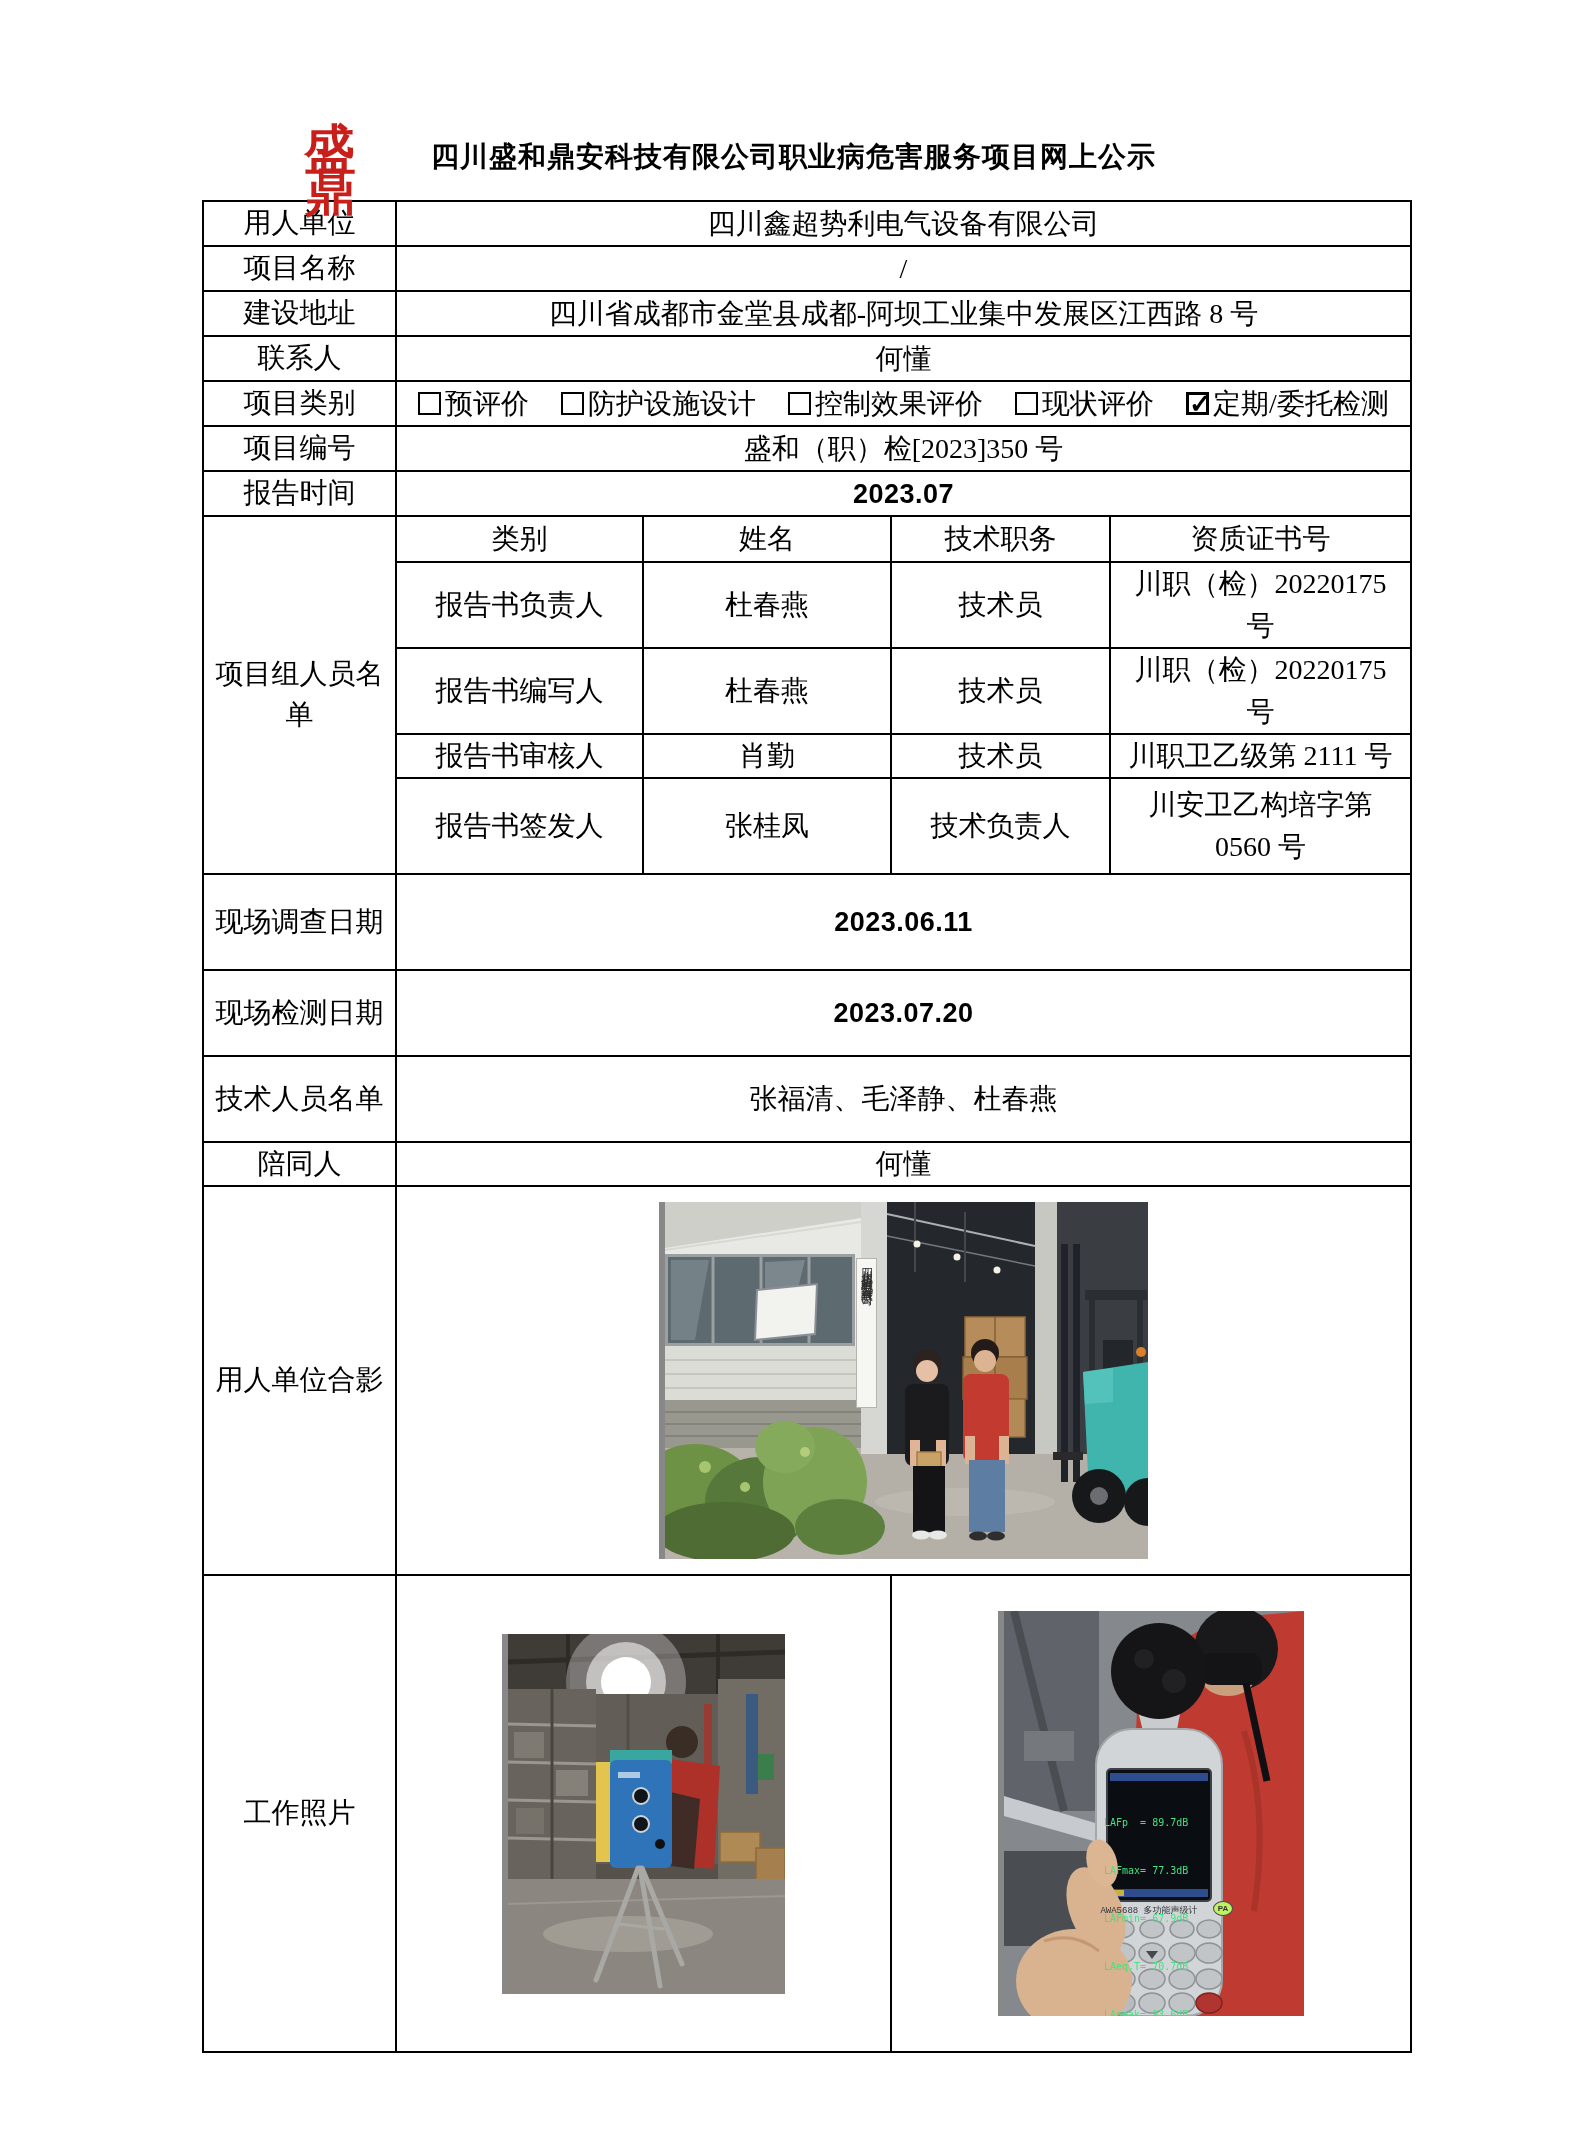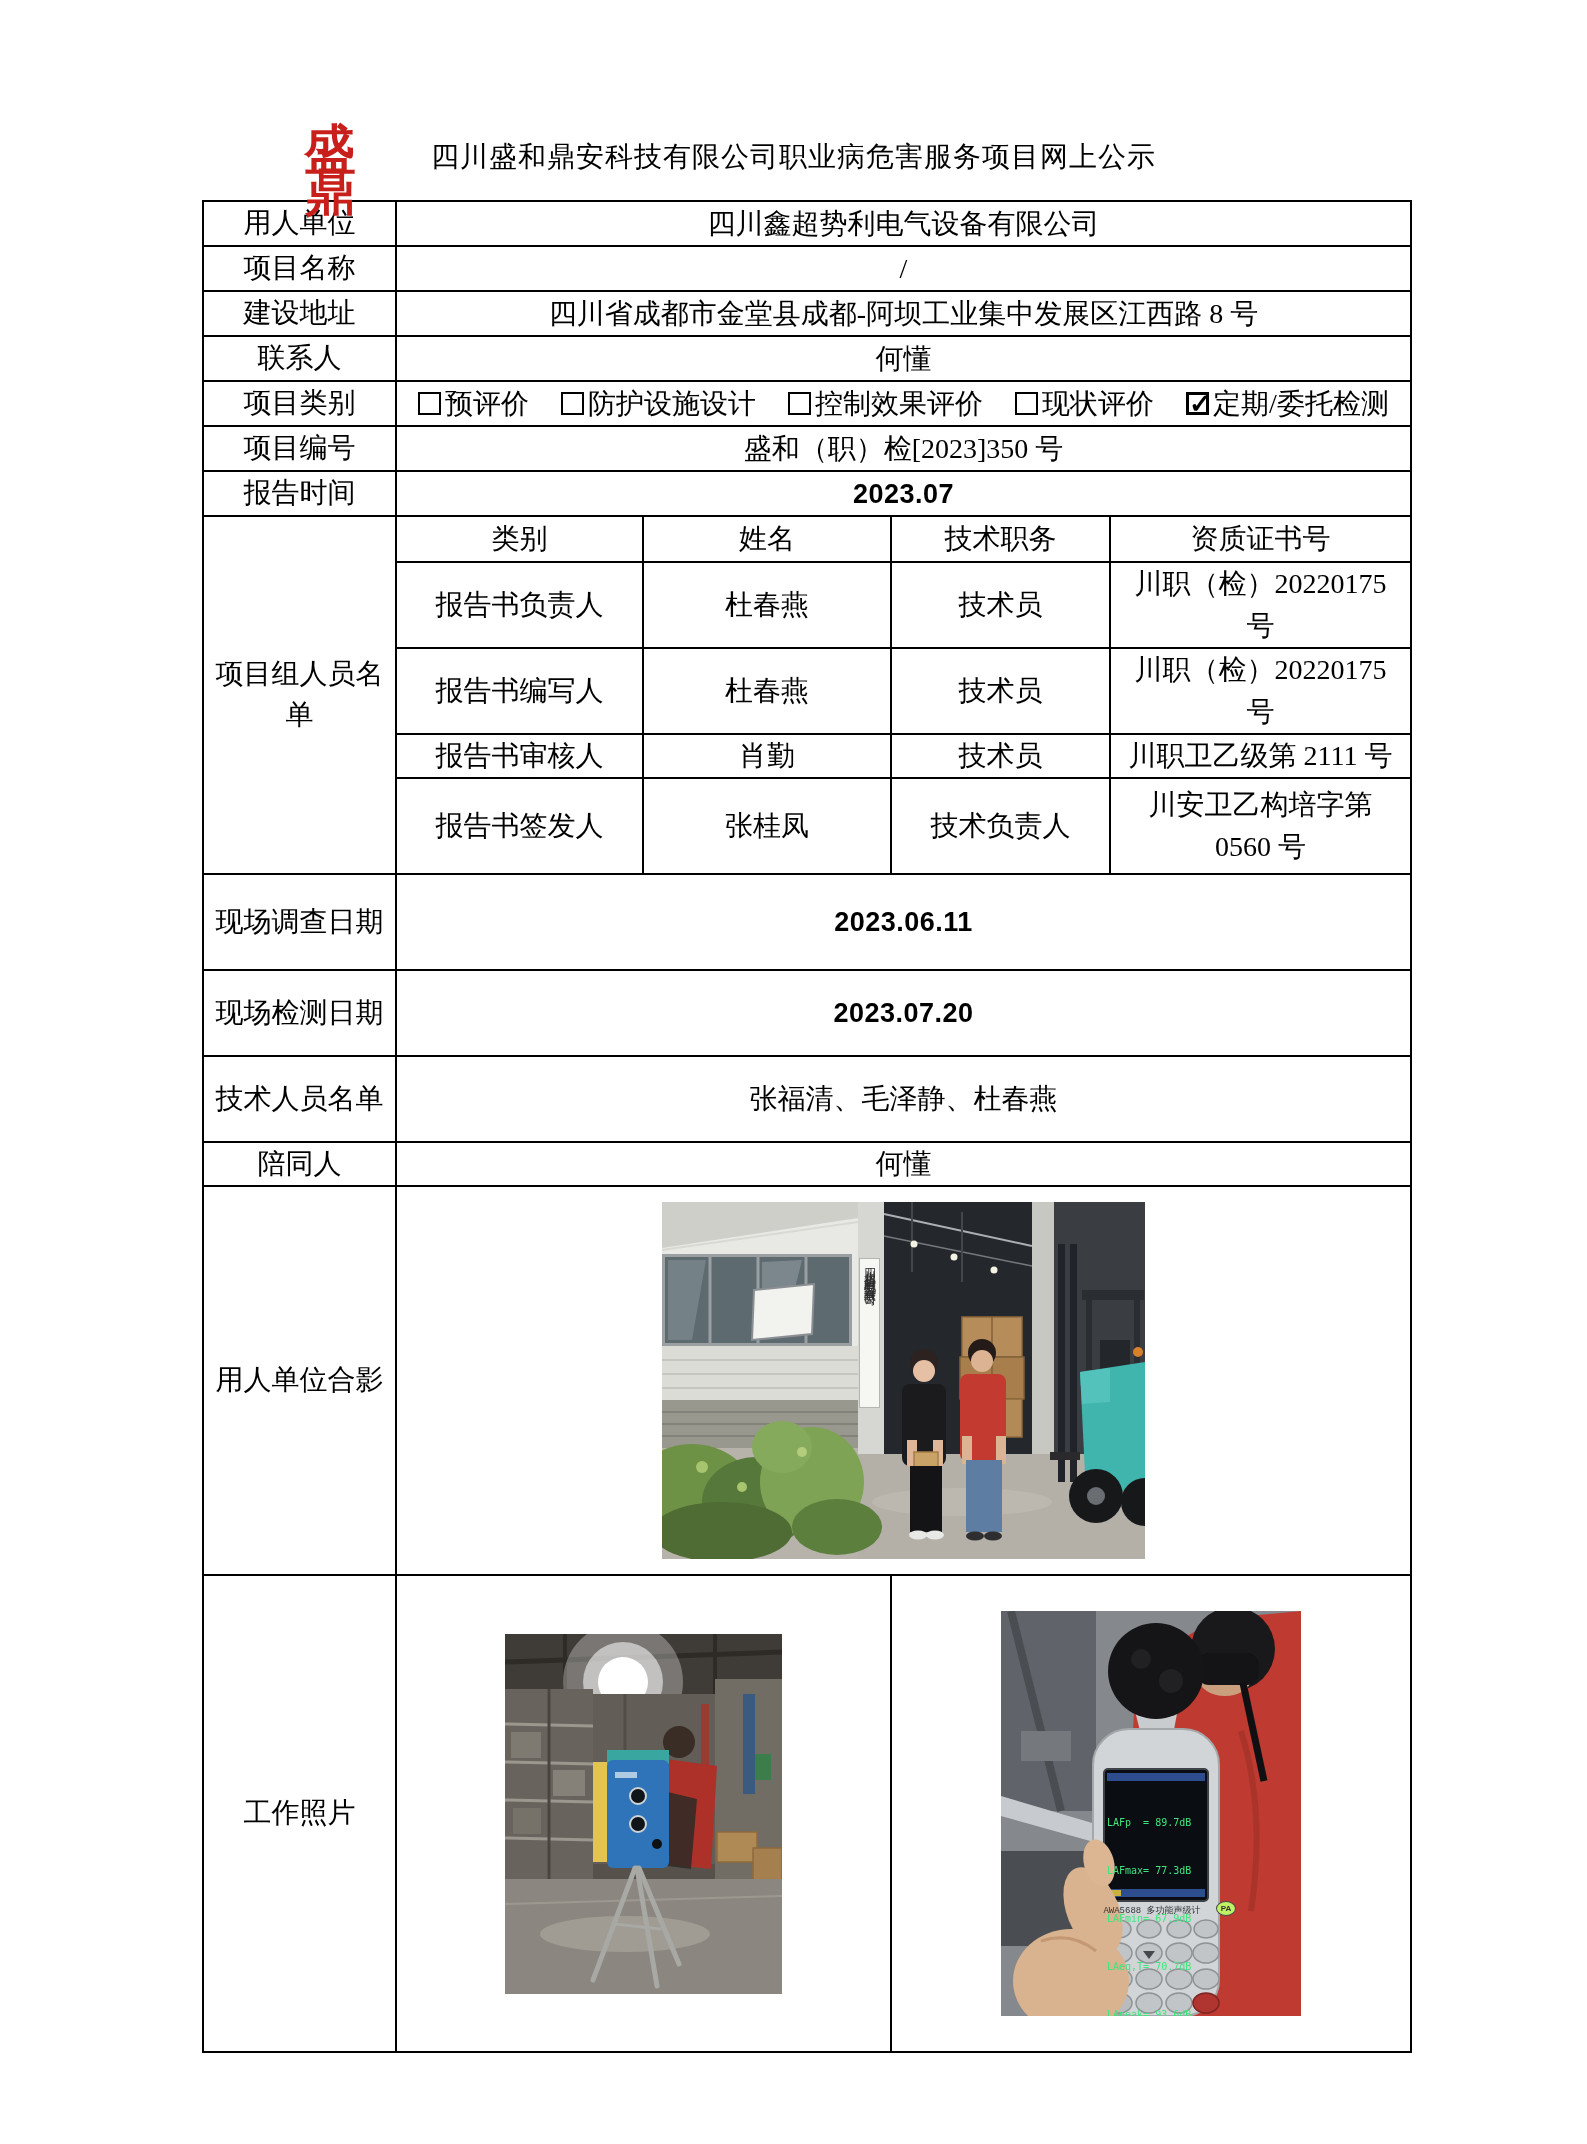--- a/index.html
+++ b/index.html
@@ -4,21 +4,21 @@
 <style>
   html,body{margin:0;padding:0;background:#fff;}
   .page{position:relative;width:1587px;height:2144px;background:#fff;overflow:hidden;
         font-family:"Liberation Serif","DejaVu Serif",serif;color:#000;}
 
   
   .logo{position:absolute;left:286px;top:124px;width:88px;text-align:center;
         color:#c81f1a;font-weight:bold;line-height:1;}
   .logo .g1{display:block;font-size:52px;}
   .logo .g2{display:block;font-size:50px;margin-top:-9px;}
-  .header-line{padding-top:138px;text-align:center;font-size:28px;font-weight:normal;letter-spacing:1px;}
+  .header-line{padding-top:138px;text-align:center;font-size:28px;font-weight:bold;letter-spacing:1px;}
   .doc-title{text-align:center;font-size:39px;font-weight:bold;margin-top:66px;letter-spacing:2px;}
 
   
   table.form{border-collapse:collapse;table-layout:fixed;width:1208px;margin:24px 0 0 202px;}
   table.form td{border:2px solid #000;text-align:center;vertical-align:middle;
                 font-size:28px;padding:0 8px;overflow:hidden;}
   col.c0{width:193px;}col.c1{width:247px;}col.c2{width:248px;}col.c3{width:219px;}col.c4{width:301px;}
   .label-cell{font-size:29px;padding:0 16px;line-height:1.45;}
   .cert-cell{font-size:27px;line-height:1.5;}
   tr.r43{height:45px;}tr.r46{height:46px;}tr.r42{height:42px;}tr.r84{height:96px;}
@@ -29,21 +29,21 @@
   .type-cell{padding:0 4px;}
   .type-flex{display:flex;justify-content:center;align-items:center;gap:32px;white-space:nowrap;}
   .opt{display:inline-flex;align-items:center;}
   .cb{position:relative;display:inline-block;width:23px;height:23px;border:2px solid #000;
       margin-right:4px;flex:0 0 auto;box-sizing:border-box;}
   .cb.checked{border-width:3px;}
   .cb.checked::after{content:"\2713";position:absolute;left:0px;top:-7px;font-size:27px;font-weight:bold;}
 
   
   .photo-cell{padding:0;}
-  .photo{position:relative;margin:15px auto;overflow:hidden;background:#888;}
+  .photo{position:relative;margin:15px auto;overflow:hidden;background:#888;padding-left:6px;}
   .photo svg{display:block;width:100%;height:100%;}
   #group-photo{width:483px;height:357px;}
   #work-photo-left{width:277px;height:360px;}
   #work-photo-right{width:300px;height:405px;}
 
   .sign-overlay{position:absolute;left:197px;top:56px;width:21px;height:150px;
       background:#f6f6f3;border:1px solid #b5b5af;box-sizing:border-box;
       writing-mode:vertical-rl;text-orientation:upright;overflow:hidden;
       font-size:12px;line-height:19px;letter-spacing:2px;color:#2b2b2b;text-align:left;}
 

